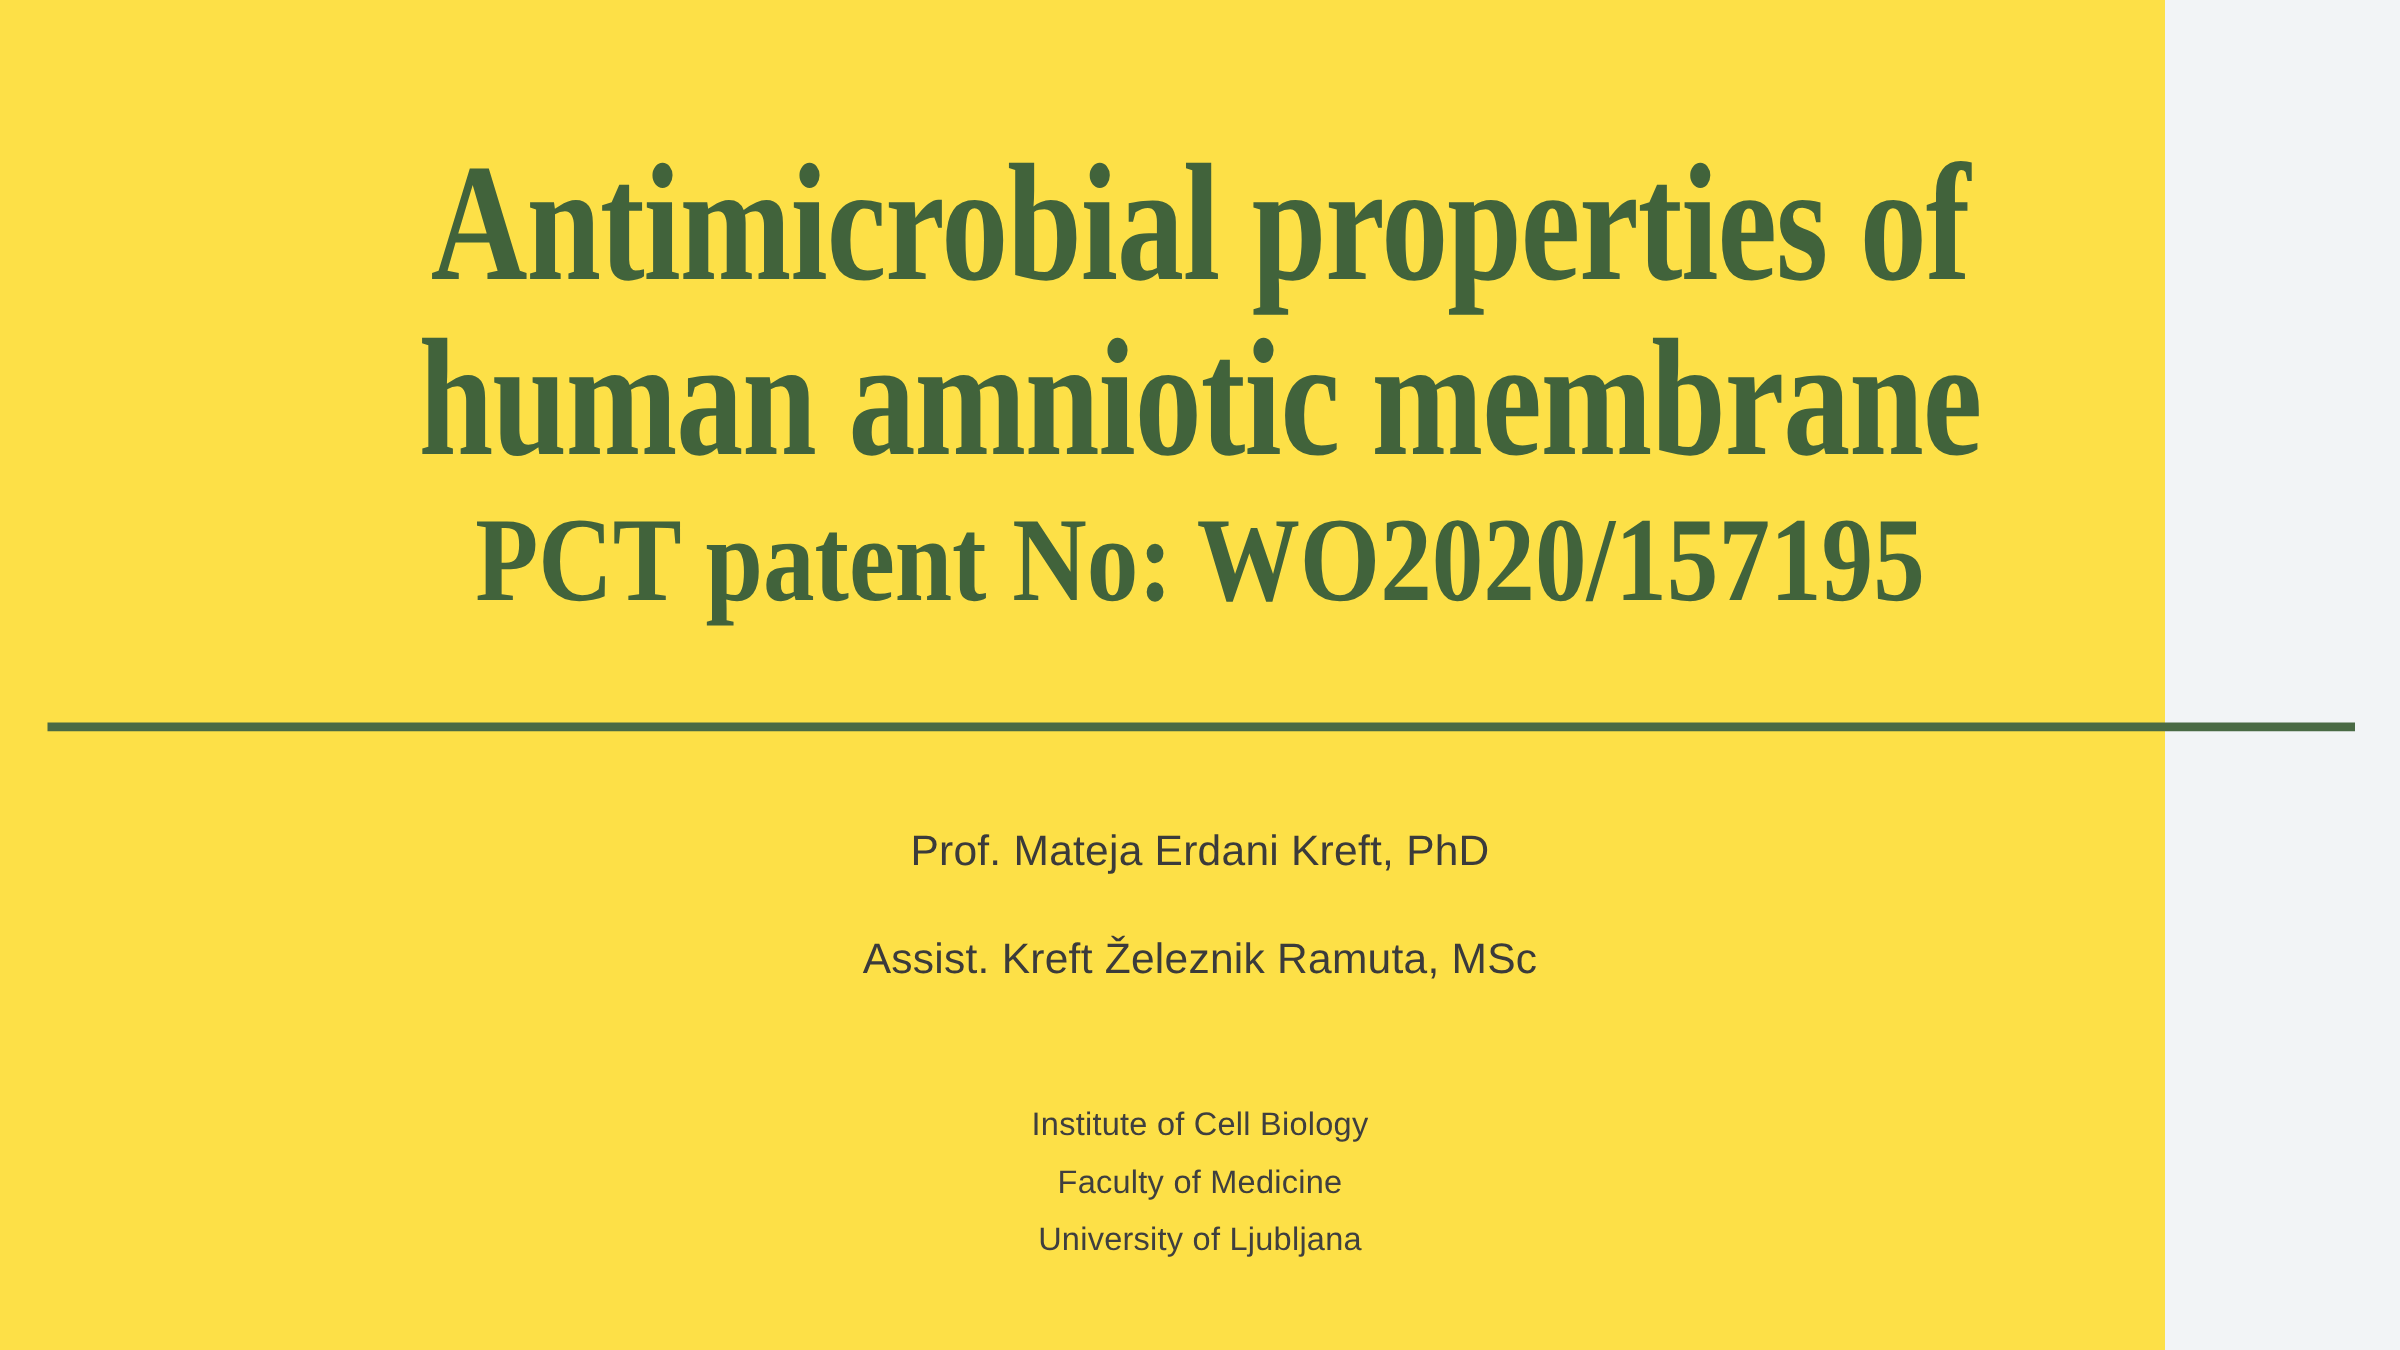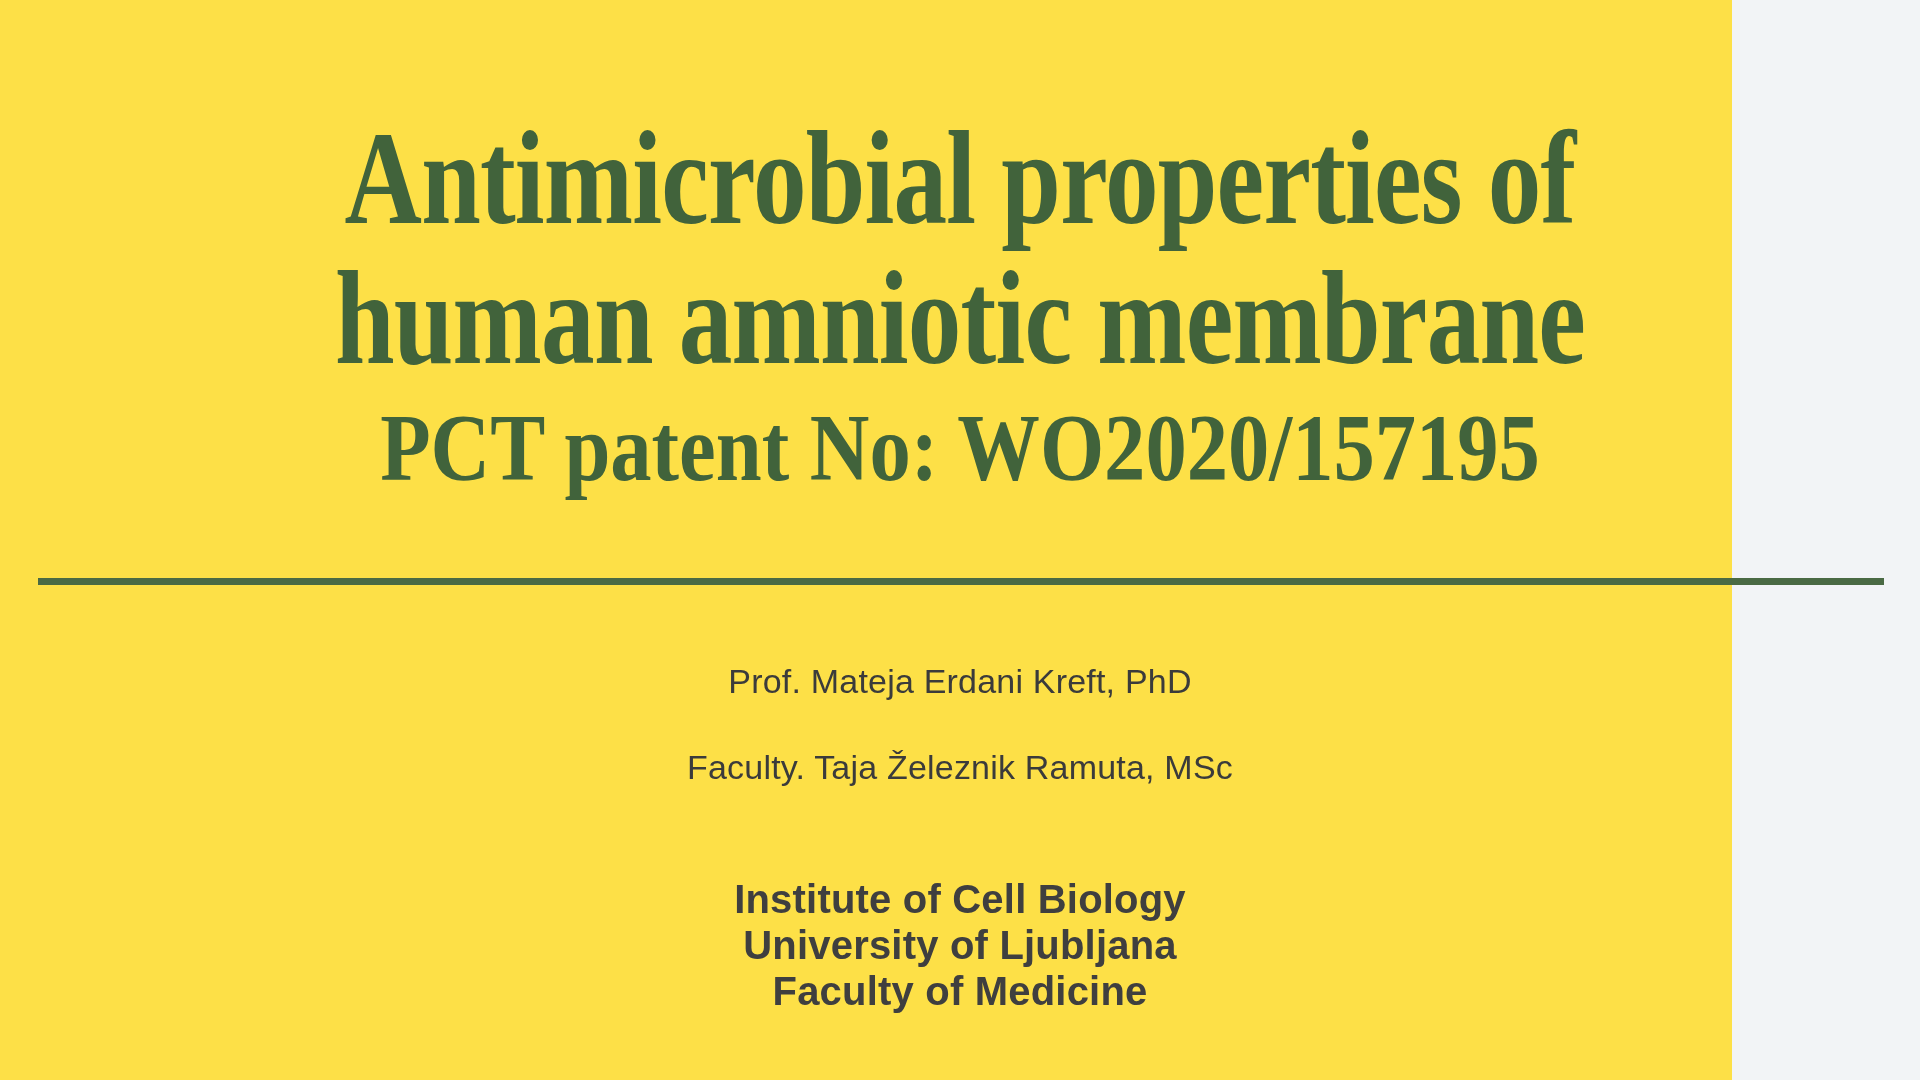--- a/index.html
+++ b/index.html
@@ -89,45 +89,45 @@
   .affiliation {
     position: absolute;
     left: 0;
     top: 876px;
     width: 1920px;
     text-align: center;
   }
 
   .affiliation-line {
     font-family: "Liberation Sans", sans-serif;
-    font-weight: 700;
+    font-weight: 400;
     color: #3f3f3f;
-    font-size: 40px;
+    font-size: 26px;
     line-height: 46px;
     letter-spacing: 0.2px;
     white-space: nowrap;
   }
 </style>
 </head>
 <body>
 
 <div class="slide">
 
   <div class="title-block">
     <div class="title-line">Antimicrobial properties of</div>
     <div class="title-line">human amniotic membrane</div>
     <div class="subtitle-line">PCT patent No: WO2020/157195</div>
   </div>
 
   <div class="divider"></div>
 
   <div class="presenters">
     <div class="presenter-line">Prof. Mateja Erdani Kreft, PhD</div>
-    <div class="presenter-line">Faculty. Taja Železnik Ramuta, MSc</div>
+    <div class="presenter-line">Assist. Kreft Železnik Ramuta, MSc</div>
   </div>
 
   <div class="affiliation">
     <div class="affiliation-line">Institute of Cell Biology</div>
+    <div class="affiliation-line">Faculty of Medicine</div>
     <div class="affiliation-line">University of Ljubljana</div>
-    <div class="affiliation-line">Faculty of Medicine</div>
   </div>
 
 </div>
 
 </body></html>

